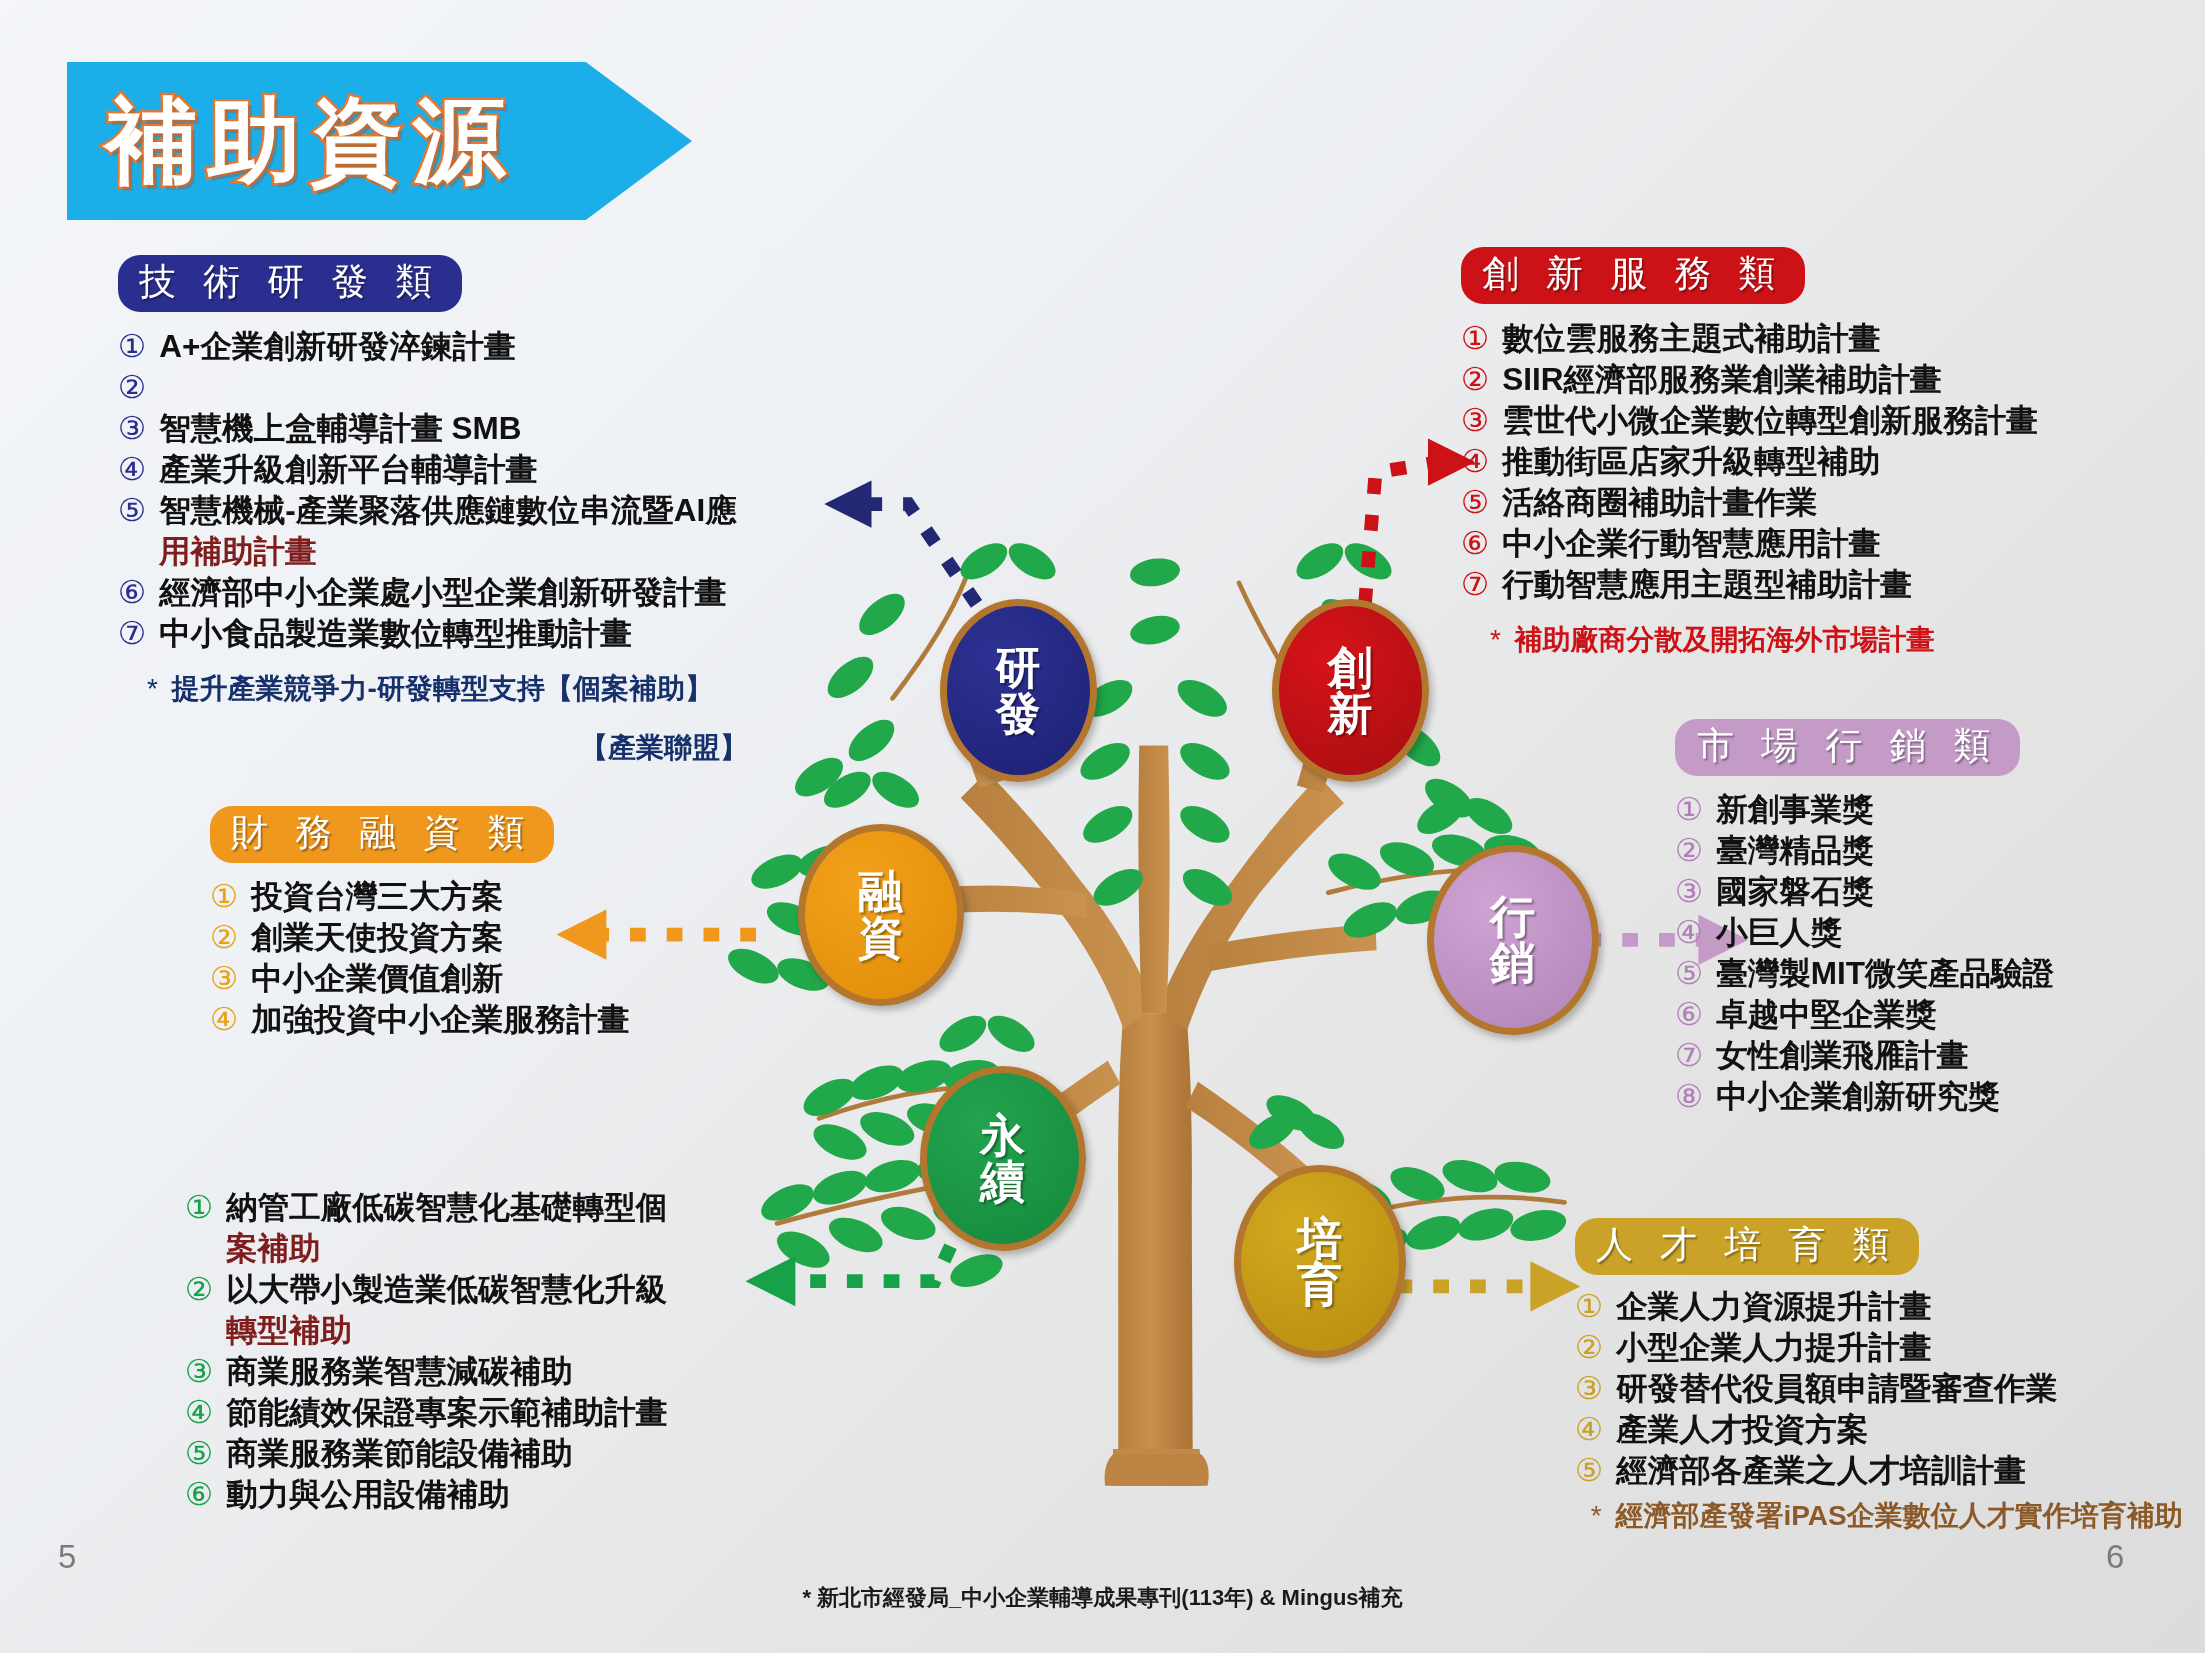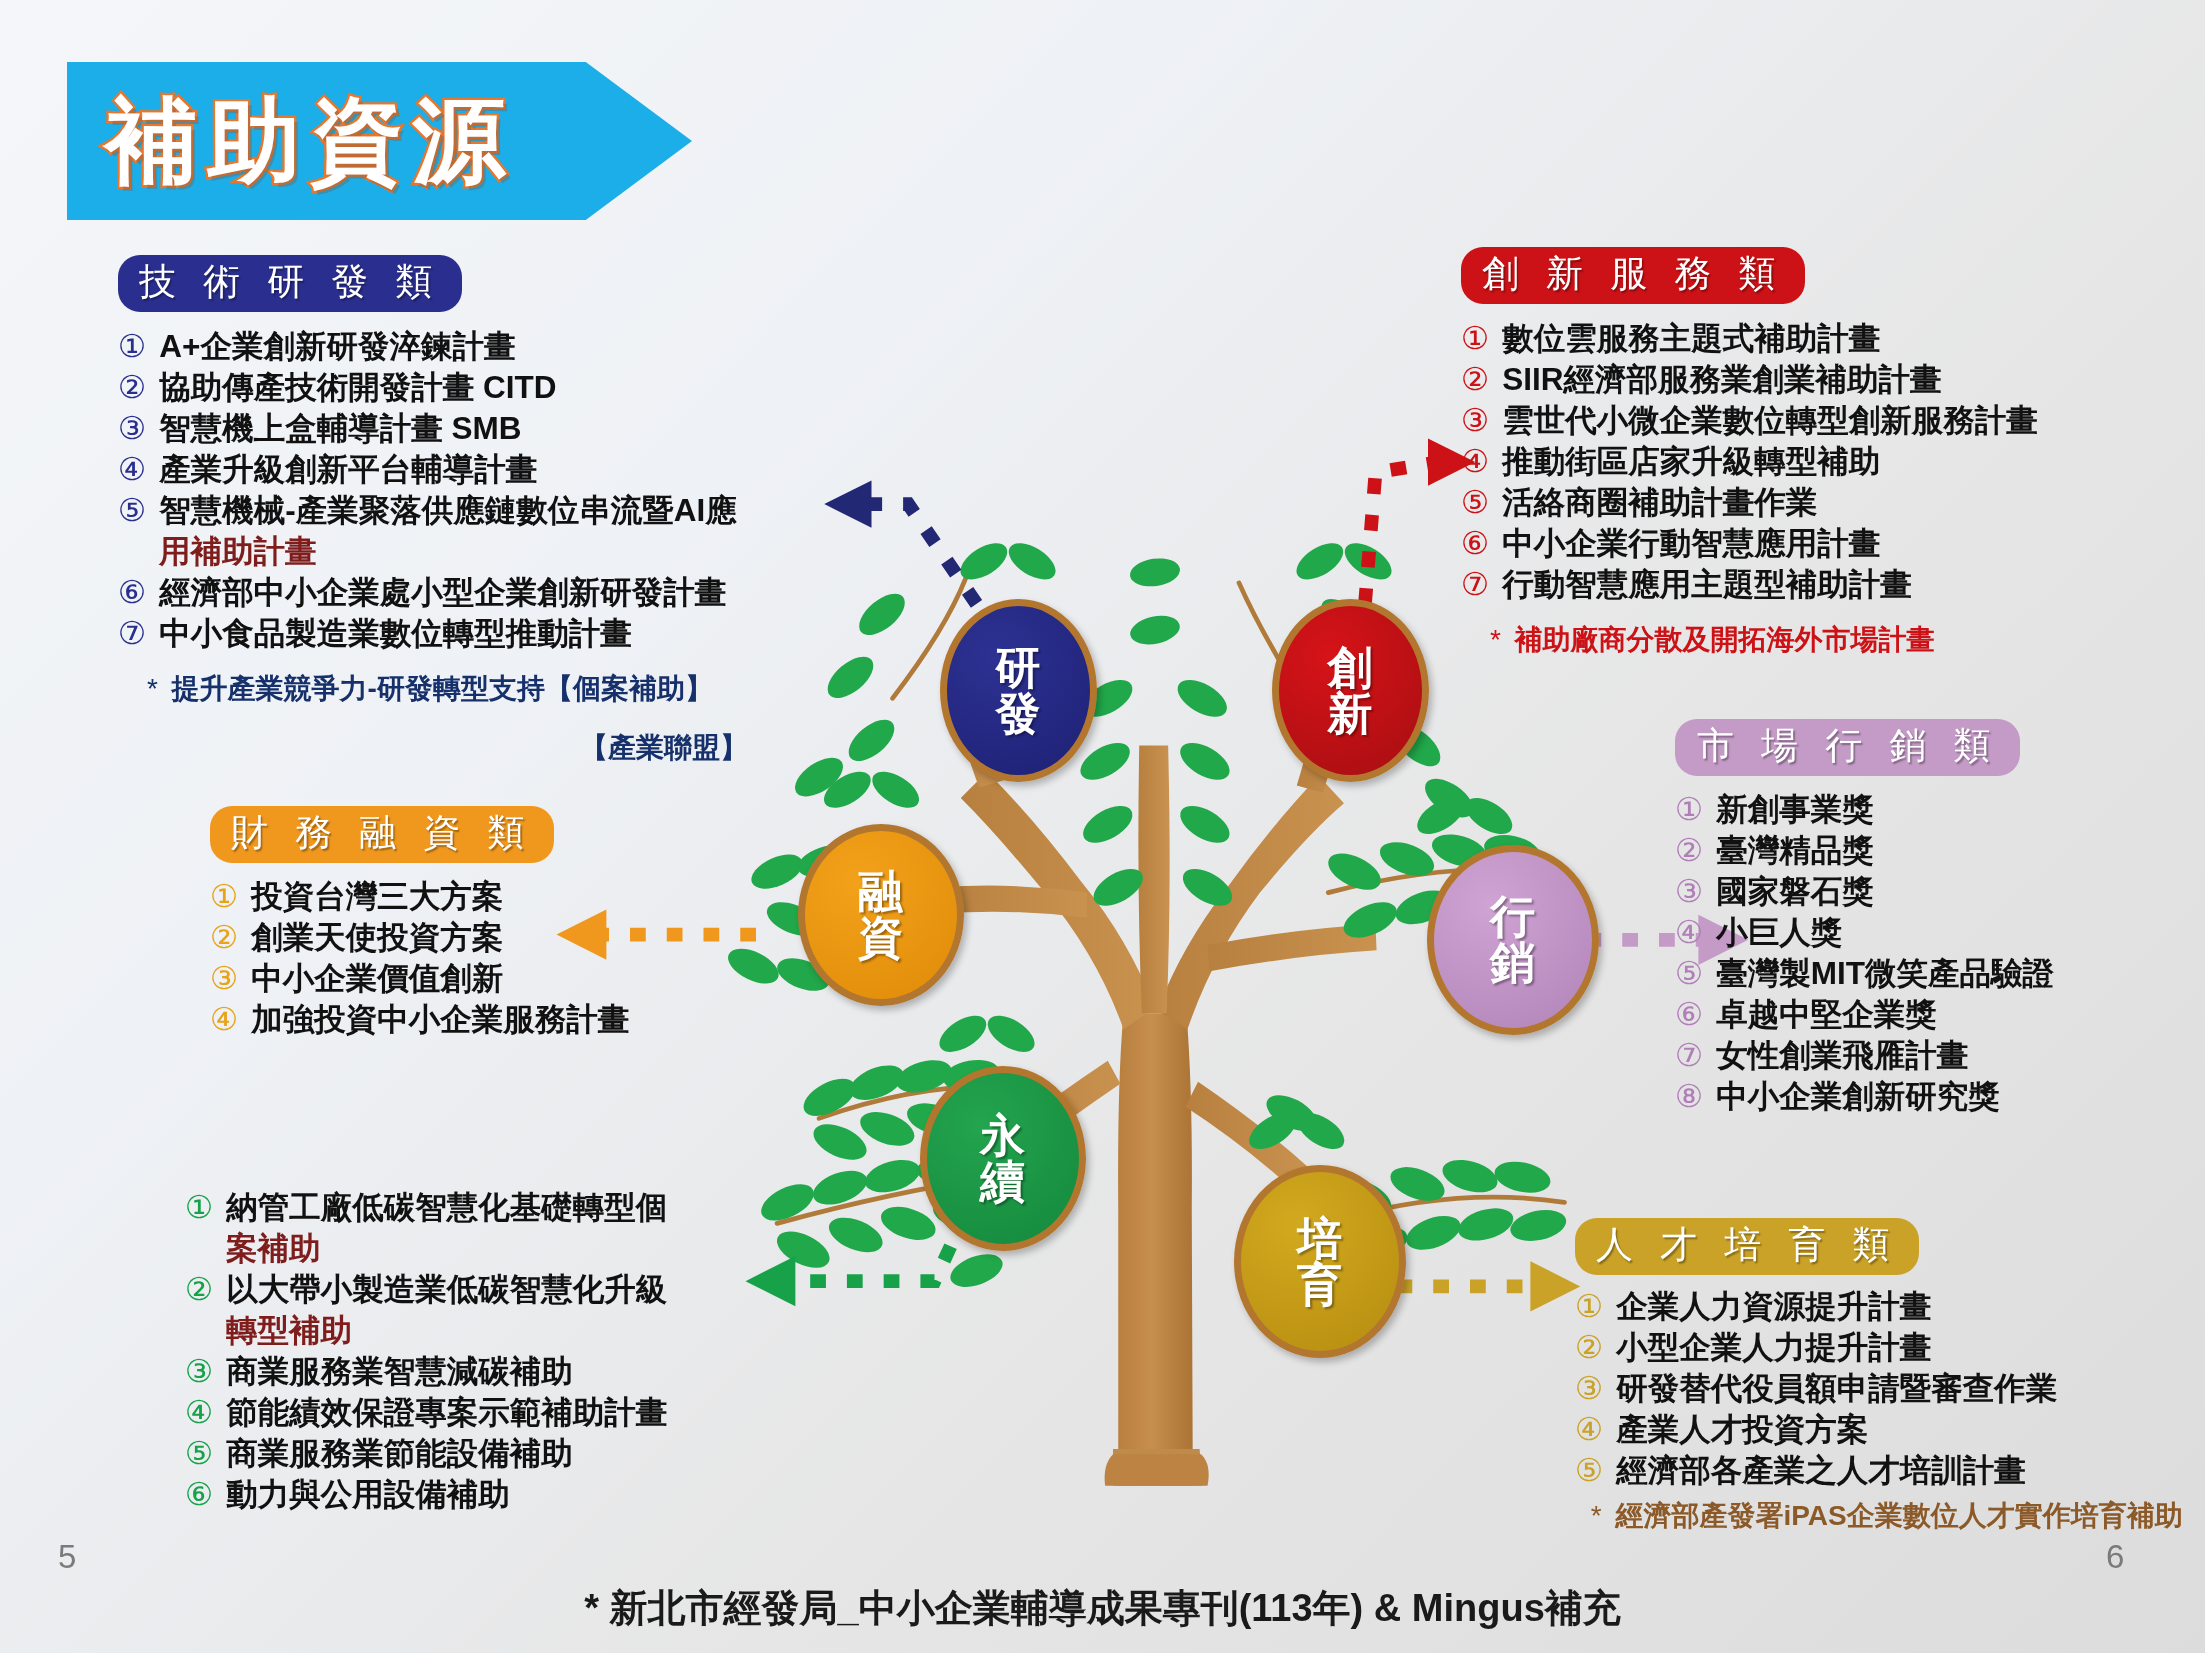--- a/index.html
+++ b/index.html
@@ -73,21 +73,21 @@
   .t-navy{color:#16306B;margin-top:24px;}
   .t-red{color:#CC1216;}
   .t-brown{color:#8C5A28;}
 
   
   .pageno{position:absolute;font-size:33px;color:#7b7b7b;}
 
   
   .footer{
     position:absolute;left:0;right:0;top:1583px;text-align:center;
-    font-size:38px;font-weight:bold;color:#1a1a1a;white-space:nowrap;
+    font-size:22px;font-weight:bold;color:#1a1a1a;white-space:nowrap;
   }
 
   
   .fruit{
     position:absolute;display:flex;flex-direction:column;
     align-items:center;justify-content:center;
     border:7.4px solid #B2762F;border-radius:50%;
     box-shadow:3.2px 4.2px 7.4px rgba(0,0,0,.25);
     color:#fff;font-weight:bold;letter-spacing:1.1px;
   }
@@ -284,21 +284,20 @@
 
   <div class="panel" style="left:118px;top:255px;">
     <div class="pill navy">技 術 研 發 類</div>
     <div style="margin-top:13.7px;">
       <div class="li">
           <span class="num n-navy">①</span>
           <span class="txt">A+企業創新研發淬鍊計畫</span>
         </div>
       <div class="li">
           <span class="num n-navy">②</span>
-          <span class="txt">協助傳產技術開發計畫 CITD</span>
         </div>
       <div class="li">
           <span class="num n-navy">③</span>
           <span class="txt">智慧機上盒輔導計畫    SMB</span>
         </div>
       <div class="li">
           <span class="num n-navy">④</span>
           <span class="txt">產業升級創新平台輔導計畫</span>
         </div>
       <div class="li">

